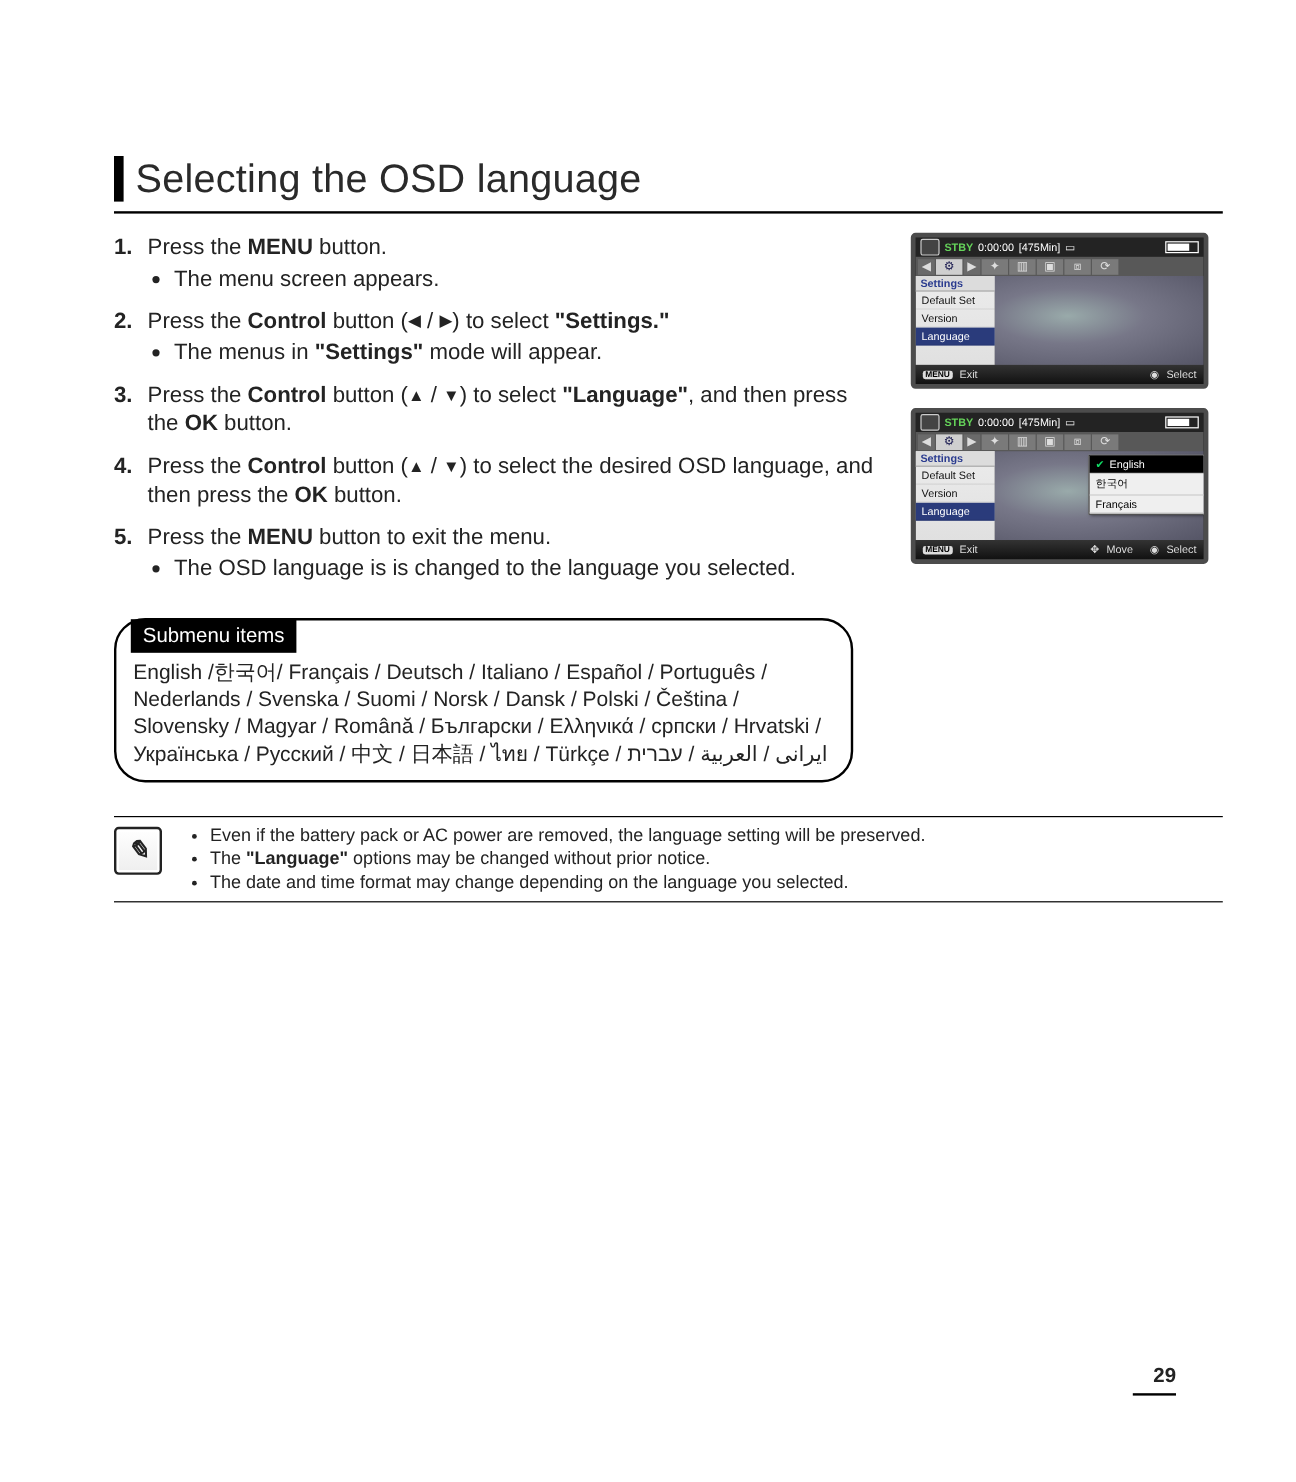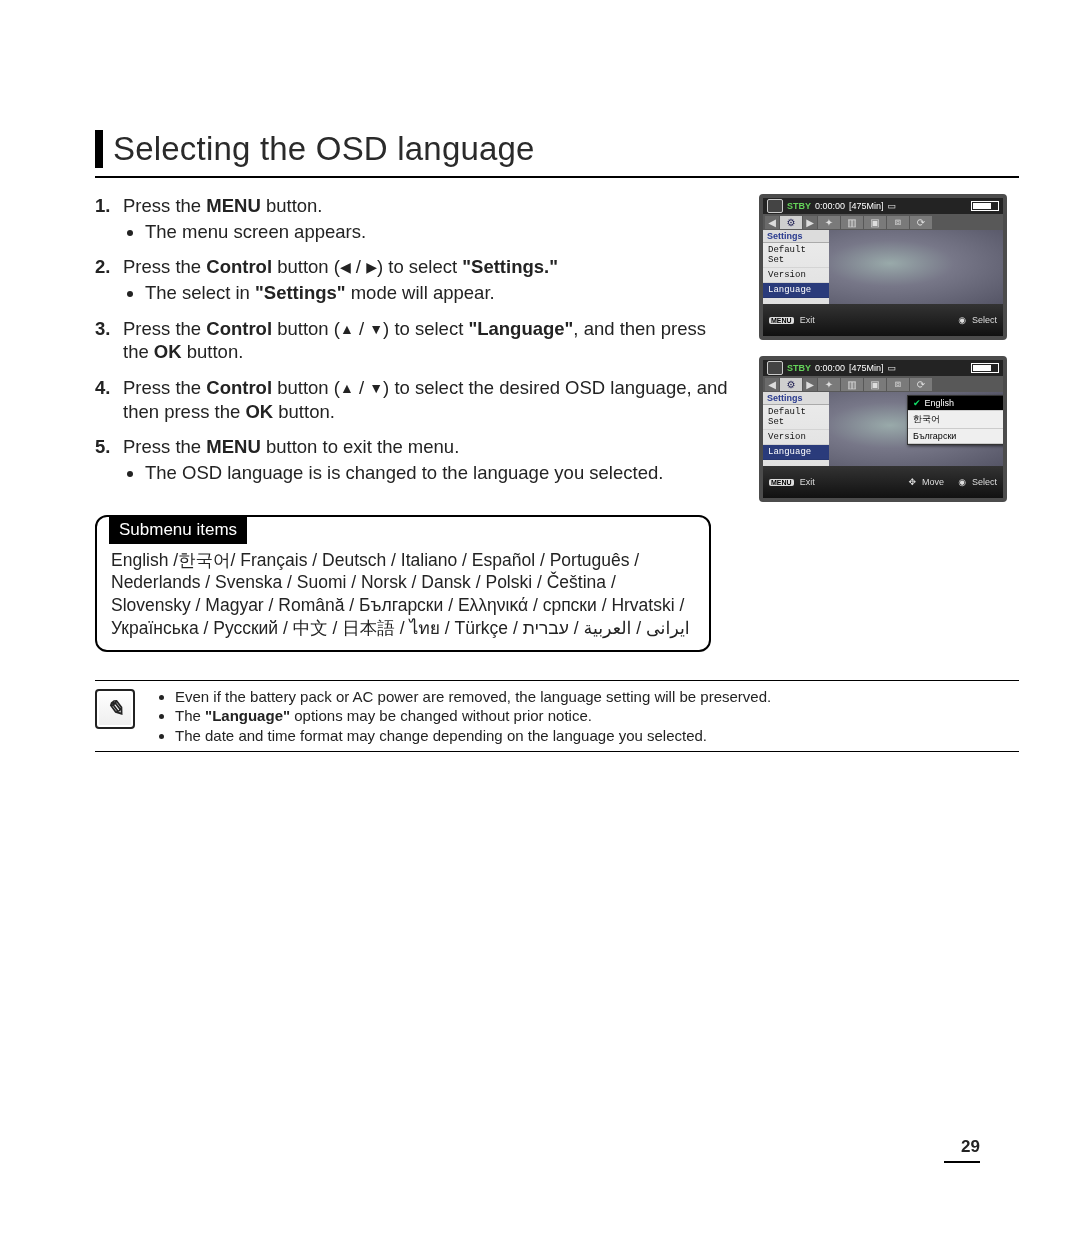--- a/index.html
+++ b/index.html
@@ -70,21 +70,21 @@
     padding-left: 22px;
   }
   .b { font-weight: 700; }
   .tri {
     display: inline-block;
     font-size: 14px;
     vertical-align: 1px;
   }
   .submenu-box {
     border: 2.5px solid #000;
-    border-radius: 12px;
+    border-radius: 26px;
     width: 616px;
     margin-top: 30px;
     padding: 14px 14px 10px 14px;
     box-sizing: border-box;
     font-size: 17.5px;
     line-height: 1.3;
     position: relative;
   }
   .submenu-label {
     position: absolute;
@@ -198,33 +198,32 @@
     display:flex; flex-direction:column;
     font-size:9px;
   }
   .lcd .panel-title {
     background:#dcdcdc; color:#2a3b8f;
     padding:1px 4px; font-weight:700; border-bottom:1px solid #aaa;
   }
   .lcd .panel-item {
     padding:2px 5px; color:#111;
     border-bottom:1px solid rgba(0,0,0,.08);
-    font-family:Liberation Mono, monospace;
   }
   .lcd .panel-item.sel {
     background:#2a3b7b; color:#fff;
   }
   .lcd .photo-area {
     flex:1;
     background:
       radial-gradient(ellipse at 35% 45%, #9aa 0%, #778 40%, #556 100%);
     position: relative;
   }
   .lcd .bottom {
-    height: 32px;
+    height: 16px;
     background: linear-gradient(#333,#111);
     display:flex; align-items:center; gap:6px;
     padding: 0 6px; font-size:9px; color:#ddd;
   }
   .lcd .btag {
     background:#ddd; color:#000; font-size:7px; padding:0 2px; border-radius:2px;
     font-weight:700;
   }
 
   
@@ -267,21 +266,21 @@
           <ul class="sub">
             <li>The menu screen appears.</li>
           </ul>
         </li>
 
         <li>
           <span class="num">2.</span>
           <span>Press the </span><span class="b">Control</span><span> button (</span><span class="tri">◀</span> / <span class="tri">▶</span><span>) to select </span><span class="b">"Settings."</span>
           <ul class="sub">
             <li>
-              <span>The select in </span><span class="b">"Settings"</span><span> mode will appear.</span>
+              <span>The menus in </span><span class="b">"Settings"</span><span> mode will appear.</span>
             </li>
           </ul>
         </li>
 
         <li>
           <span class="num">3.</span>
           <span>Press the </span><span class="b">Control</span><span> button (</span><span class="tri">▲</span> / <span class="tri">▼</span><span>) to select </span><span class="b">"Language"</span><span>, and then press the </span><span class="b">OK</span><span> button.</span>
         </li>
 
         <li>
@@ -368,21 +367,21 @@
             <div class="panel-item">Version</div>
             <div class="panel-item sel">Language</div>
           </div>
           <div class="photo-area">
             <div class="popup">
               <div class="pi sel">
                   <span class="chk">✔</span>
                   <span>English</span>
                 </div>
               <div class="pi">한국어</div>
-              <div class="pi">Български</div>
+              <div class="pi">Français</div>
             </div>
           </div>
         </div>
         <div class="bottom">
           <span class="btag">MENU</span>
           <span>Exit</span>
           <span style="margin-left:auto">✥</span>
           <span>Move</span>
           <span style="margin-left:8px">◉</span>
           <span>Select</span>

